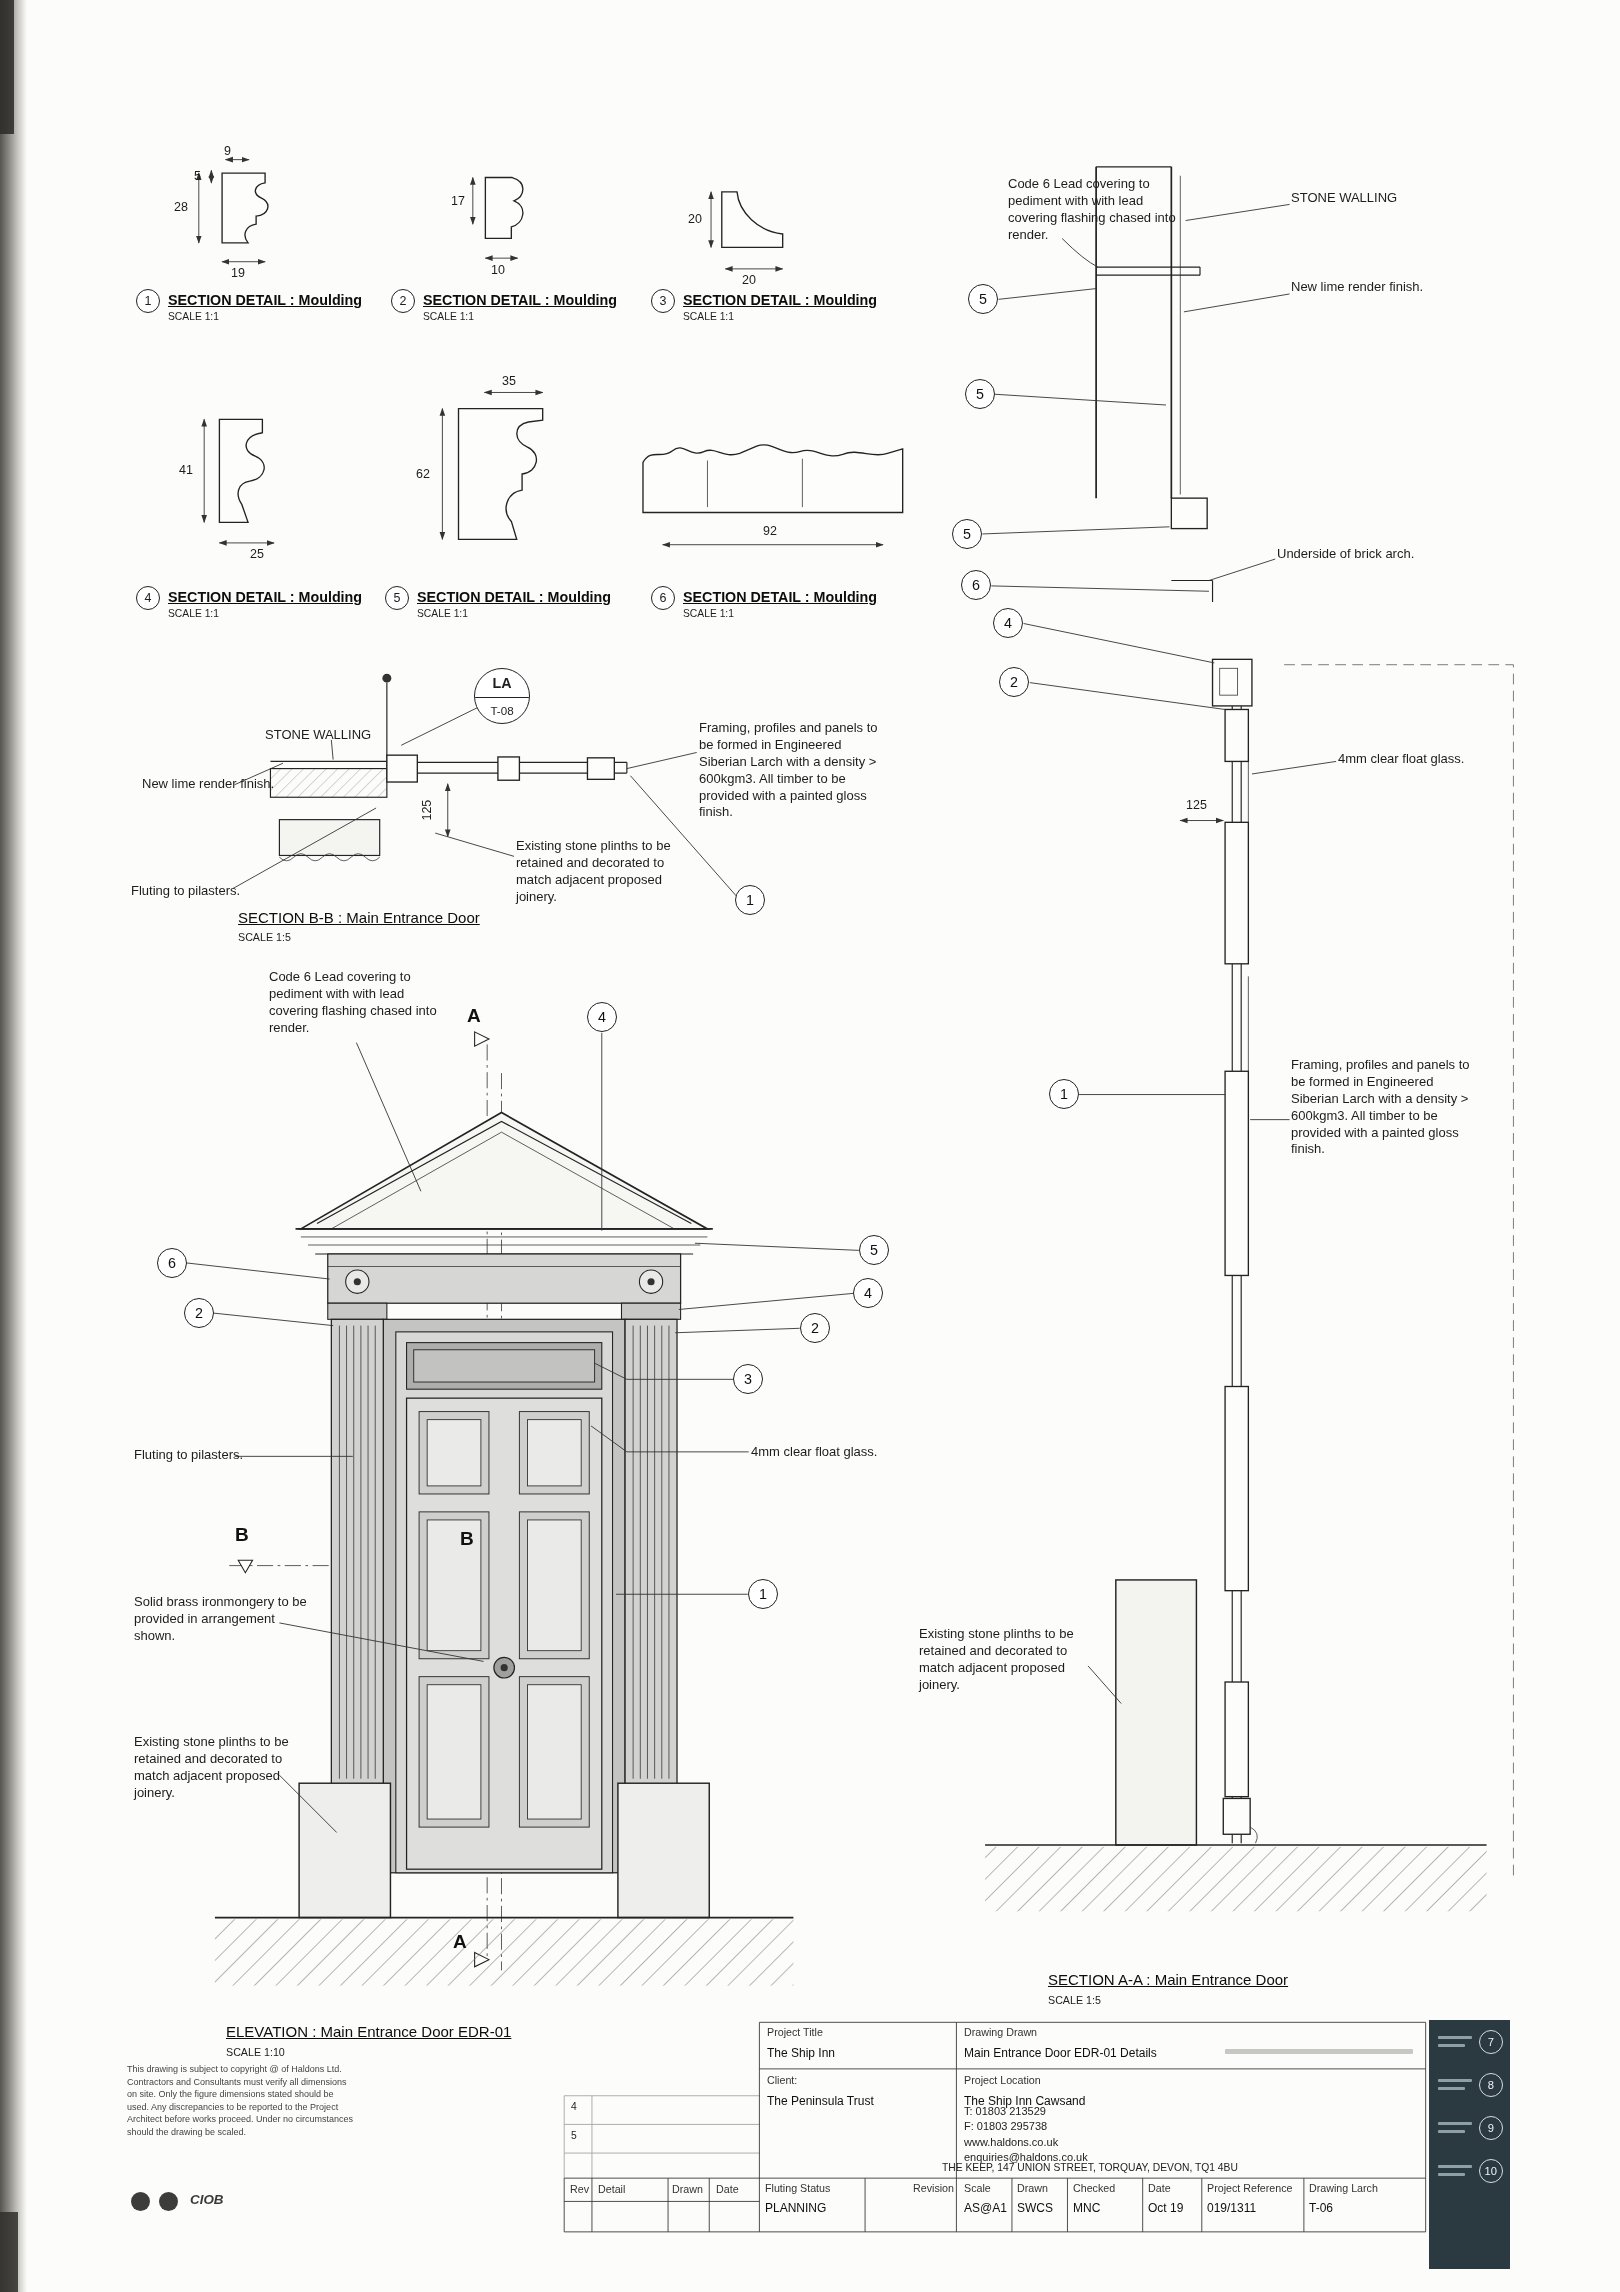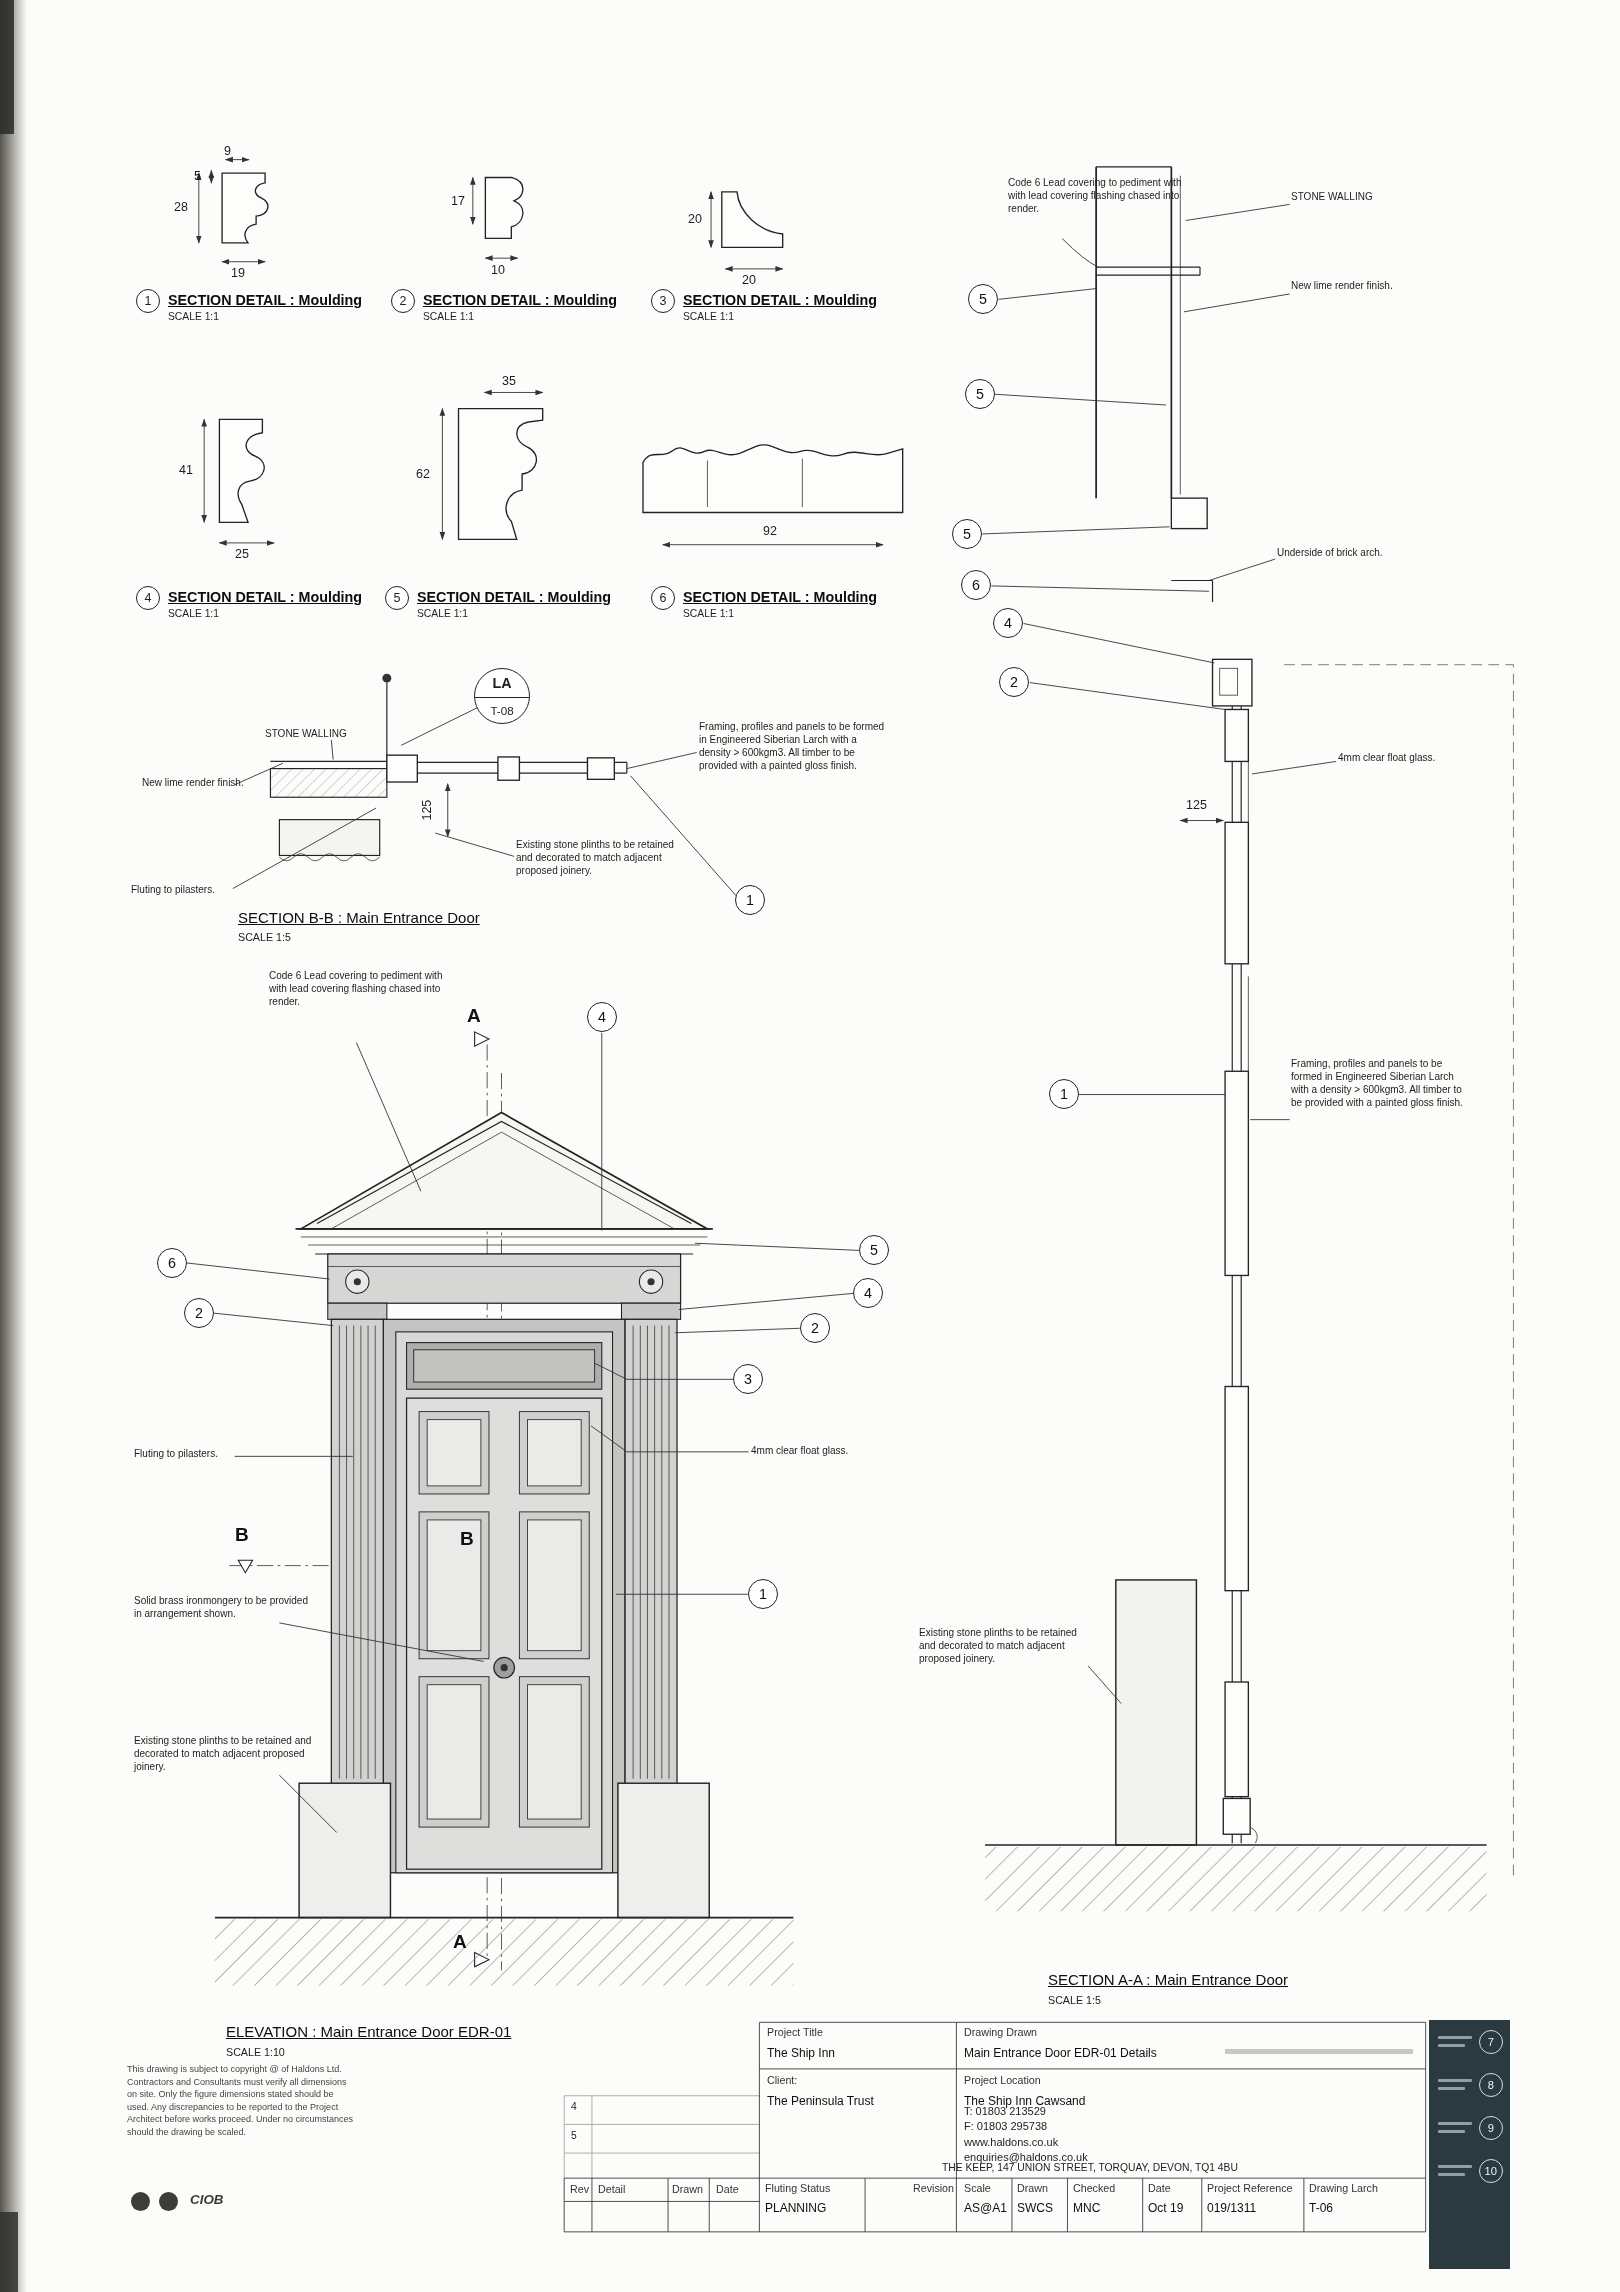--- a/index.html
+++ b/index.html
@@ -7,21 +7,21 @@
         font-family:"Liberation Sans",sans-serif;color:#1e1e1e;}
   svg.linework{position:absolute;left:0;top:0;}
   .ln{stroke:#232323;stroke-width:1.3;fill:none;}
   .ln2{stroke:#232323;stroke-width:1.9;fill:none;}
   .thin{stroke:#3a3a3a;stroke-width:0.9;fill:none;}
   .shape{fill:#fdfdfb;stroke:#232323;stroke-width:1.5;}
   .diml{stroke:#333;stroke-width:1;fill:none;}
   .ldr{stroke:#333;stroke-width:1;fill:none;}
   .cl{stroke:#4a4a4a;stroke-width:1;stroke-dasharray:18 5 3 5;fill:none;}
   .dash{stroke:#7a7a7a;stroke-width:1.1;stroke-dasharray:12 7;fill:none;}
-  .lbl{position:absolute;font-size:10px;line-height:1.3;color:#1d1d1d;white-space:nowrap;}
+  .lbl{position:absolute;font-size:13px;line-height:1.3;color:#1d1d1d;white-space:nowrap;}
   .note{white-space:normal;width:190px;}
   .dim{font-size:12.5px;}
   .sec-title{font-weight:normal;font-size:15px;text-decoration:underline;color:#0d0d0d;}
   .sec-scale{font-size:10.7px;color:#222;}
   .det-label{position:absolute;display:flex;gap:8px;align-items:flex-start;}
   .det-circle{width:24px;height:24px;border:1.5px solid #222;border-radius:50%;flex:none;
               display:flex;align-items:center;justify-content:center;font-size:12.5px;background:#fff;box-sizing:border-box;margin-top:-2.7px;}
   .det-title{font-weight:bold;font-size:14.3px;text-decoration:underline;white-space:nowrap;color:#0d0d0d;}
   .det-scale{font-size:10.3px;margin-top:2.7px;}
   .callout{position:absolute;width:30px;height:30px;border:1.8px solid #222;border-radius:50%;
@@ -336,21 +336,21 @@
 
   <span class="lbl dim" style="left:224px;top:143px">9</span>
   <span class="lbl dim" style="left:194px;top:168px">5</span>
   <span class="lbl dim" style="left:174px;top:199px">28</span>
   <span class="lbl dim" style="left:231px;top:265px">19</span>
   <span class="lbl dim" style="left:451px;top:193px">17</span>
   <span class="lbl dim" style="left:491px;top:262px">10</span>
   <span class="lbl dim" style="left:688px;top:211px">20</span>
   <span class="lbl dim" style="left:742px;top:272px">20</span>
   <span class="lbl dim" style="left:179px;top:462px">41</span>
-  <span class="lbl dim" style="left:235px;top:546px">25</span>
+  <span class="lbl dim" style="left:250px;top:546px">25</span>
   <span class="lbl dim" style="left:502px;top:373px">35</span>
   <span class="lbl dim" style="left:416px;top:466px">62</span>
   <span class="lbl dim" style="left:763px;top:523px">92</span>
 
   <div class="bubble" style="left:474px;top:668px">
     <div class="bubble-top">LA</div>
     <div class="bubble-bot">T-08</div>
   </div>
   <span class="lbl" style="left:265px;top:727px">STONE WALLING</span>
   <span class="lbl" style="left:142px;top:776px">New lime render finish.</span>

